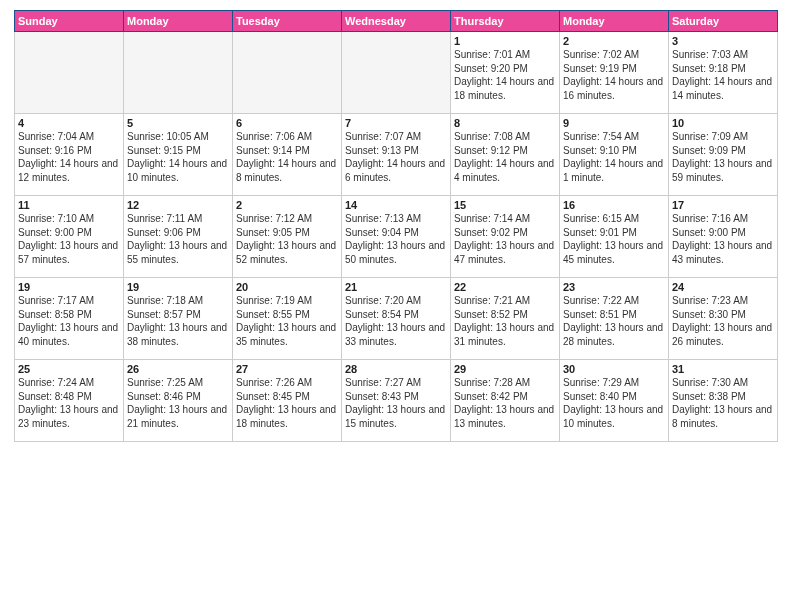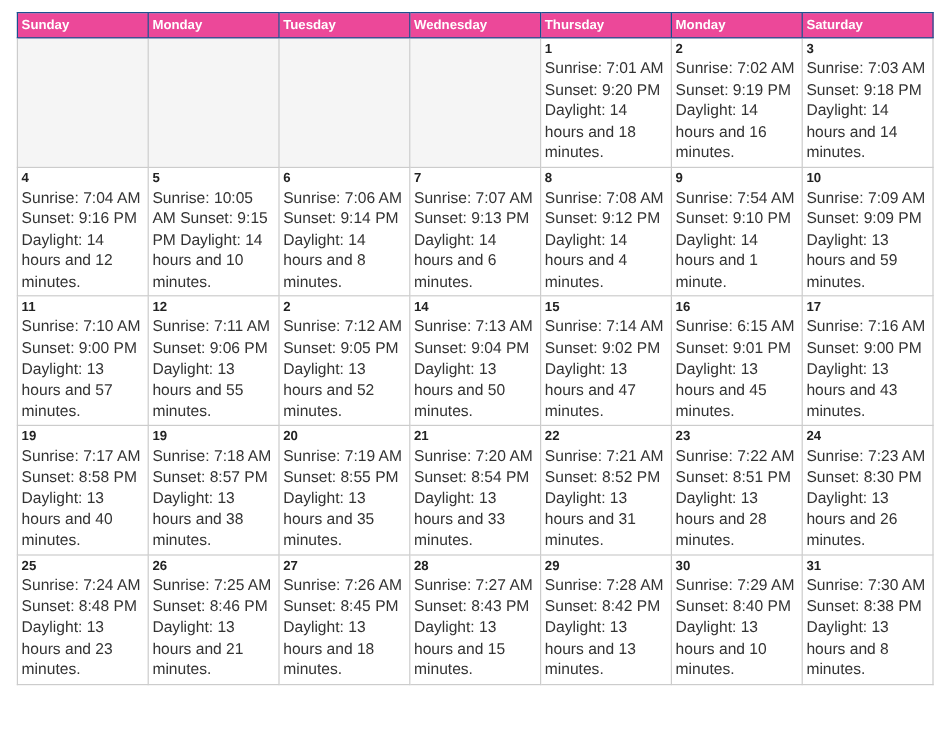--- a/index.html
+++ b/index.html
@@ -77,21 +77,21 @@
       background: #f5f5f5;
     }
     .day-num {
       font-size: 11px;
       font-weight: bold;
       color: #222;
       display: block;
       margin-bottom: 1px;
     }
     .day-info {
-      font-size: 13px;
+      font-size: 10px;
       line-height: 1.35;
       color: #333;
     }
   </style>
 </head>
 <body>
 
 <div class="page">
 
   <table class="calendar">

